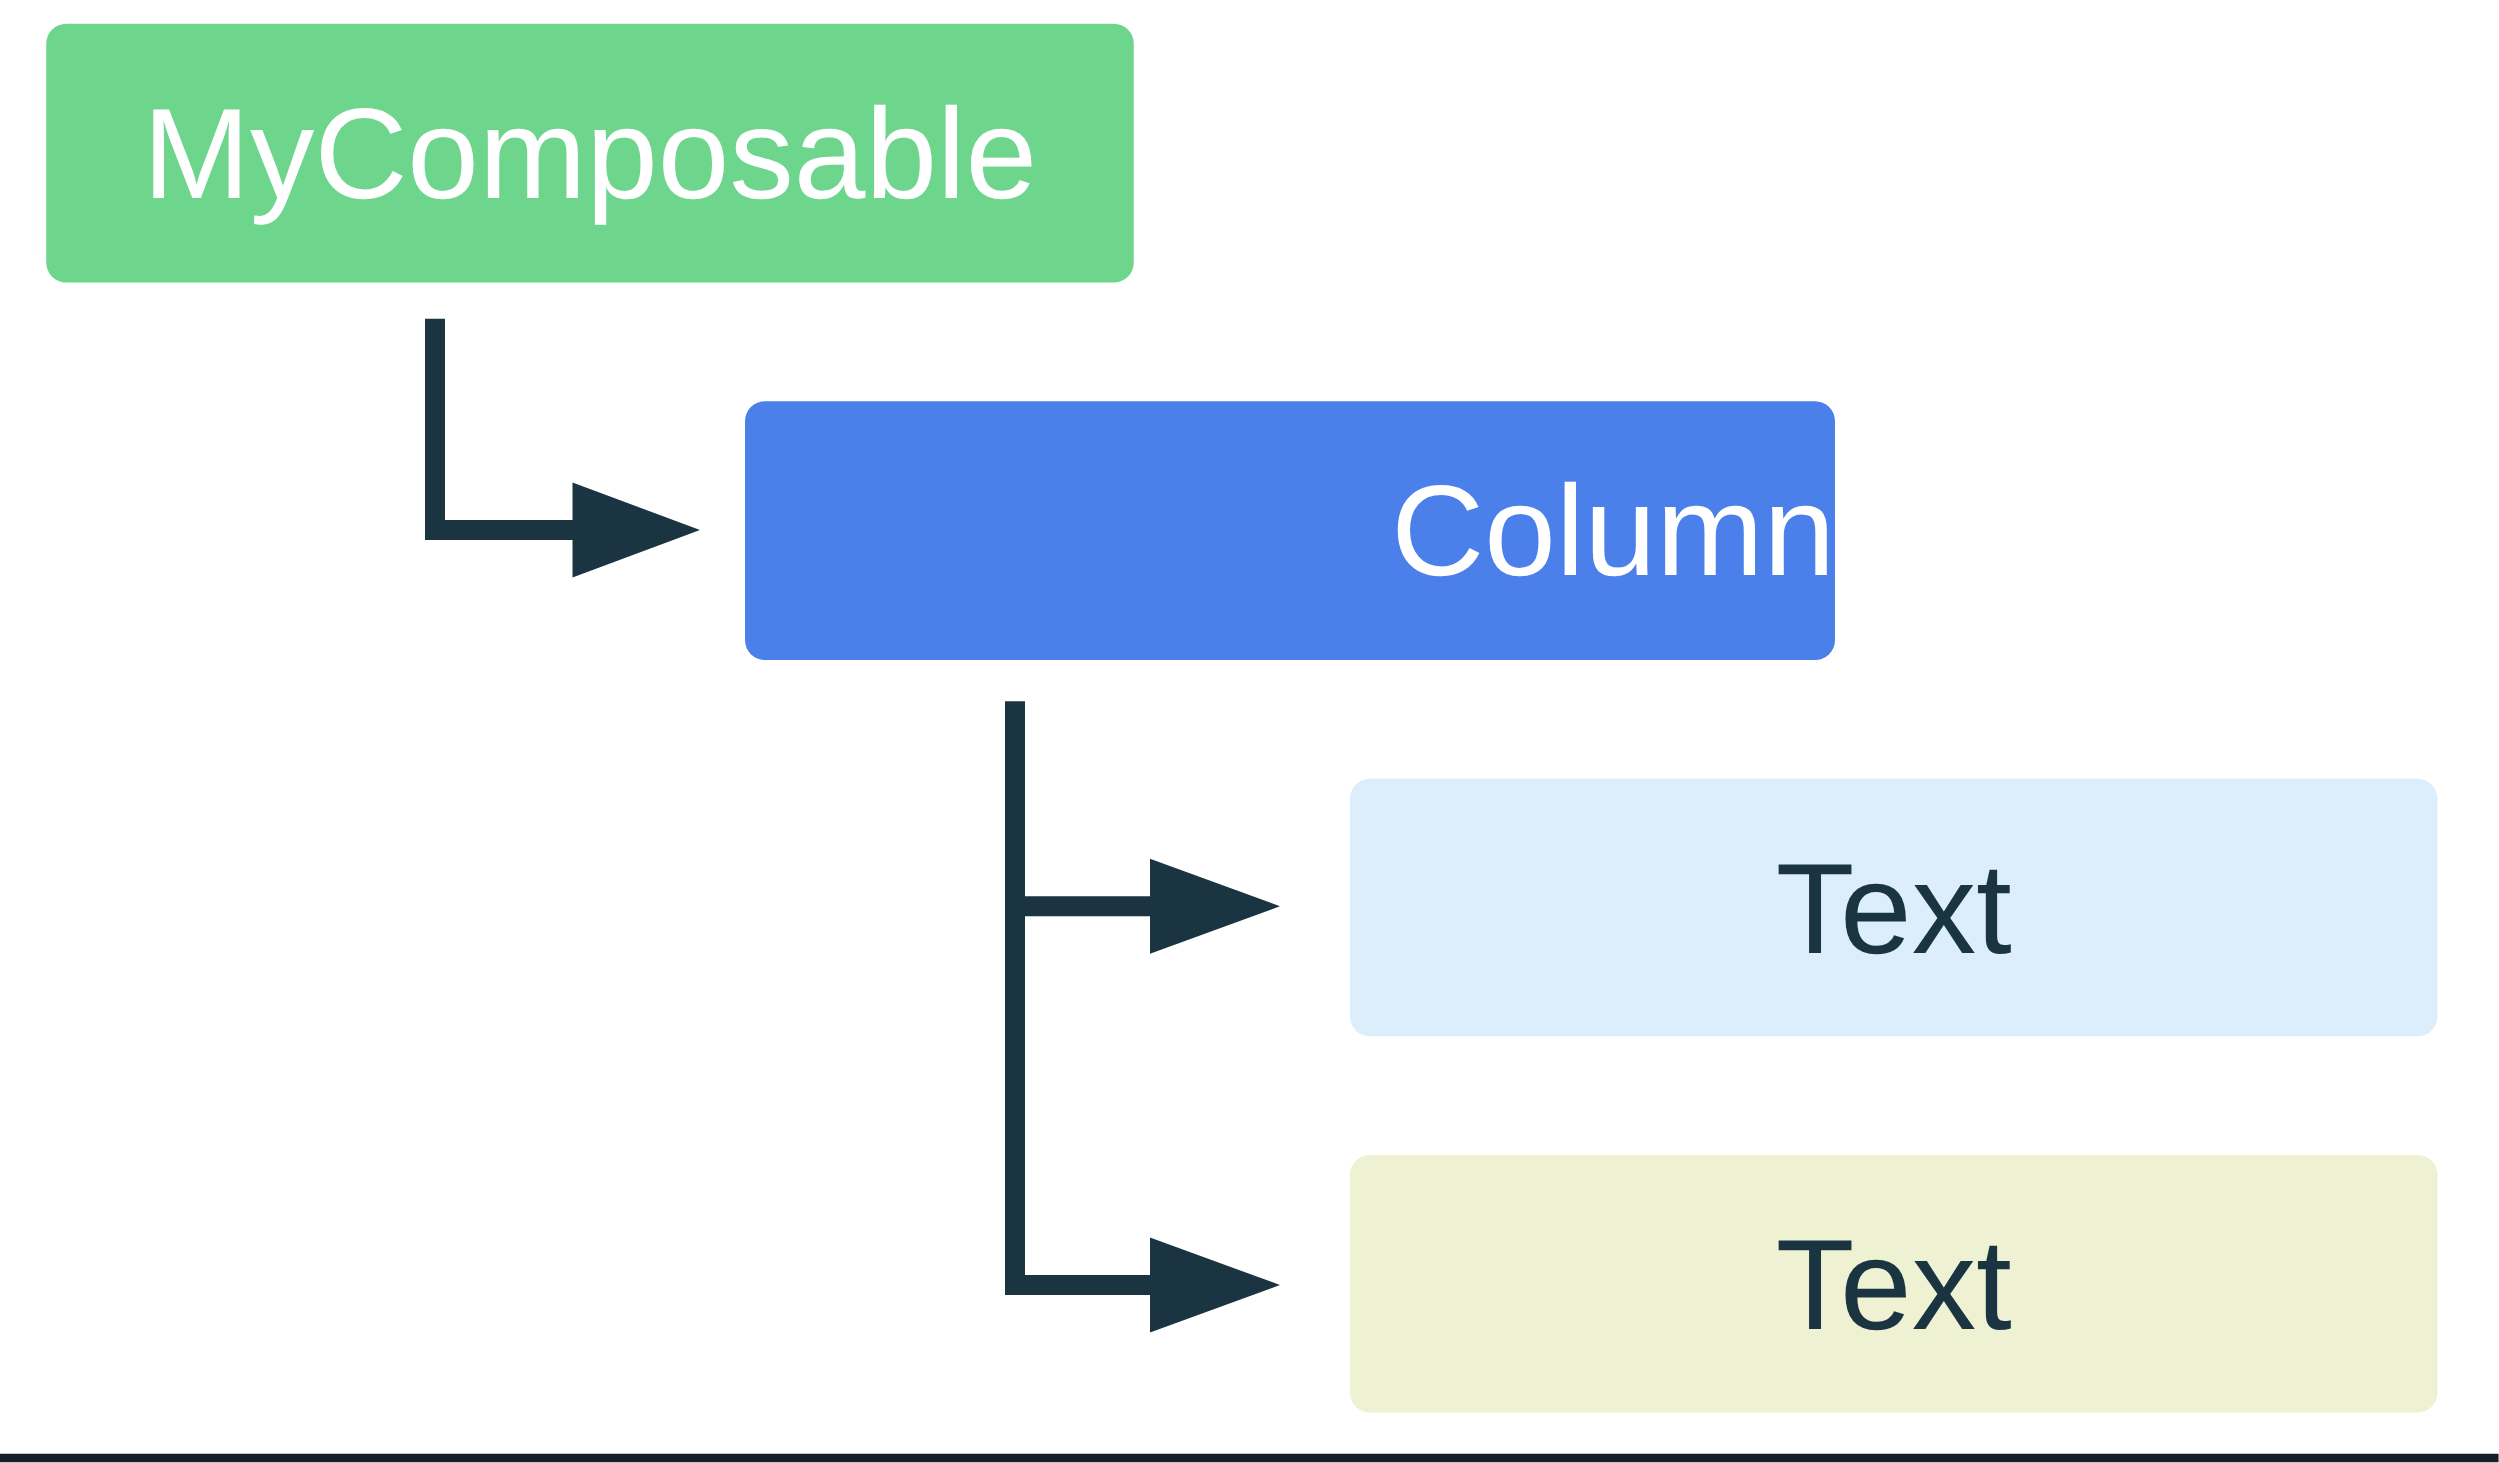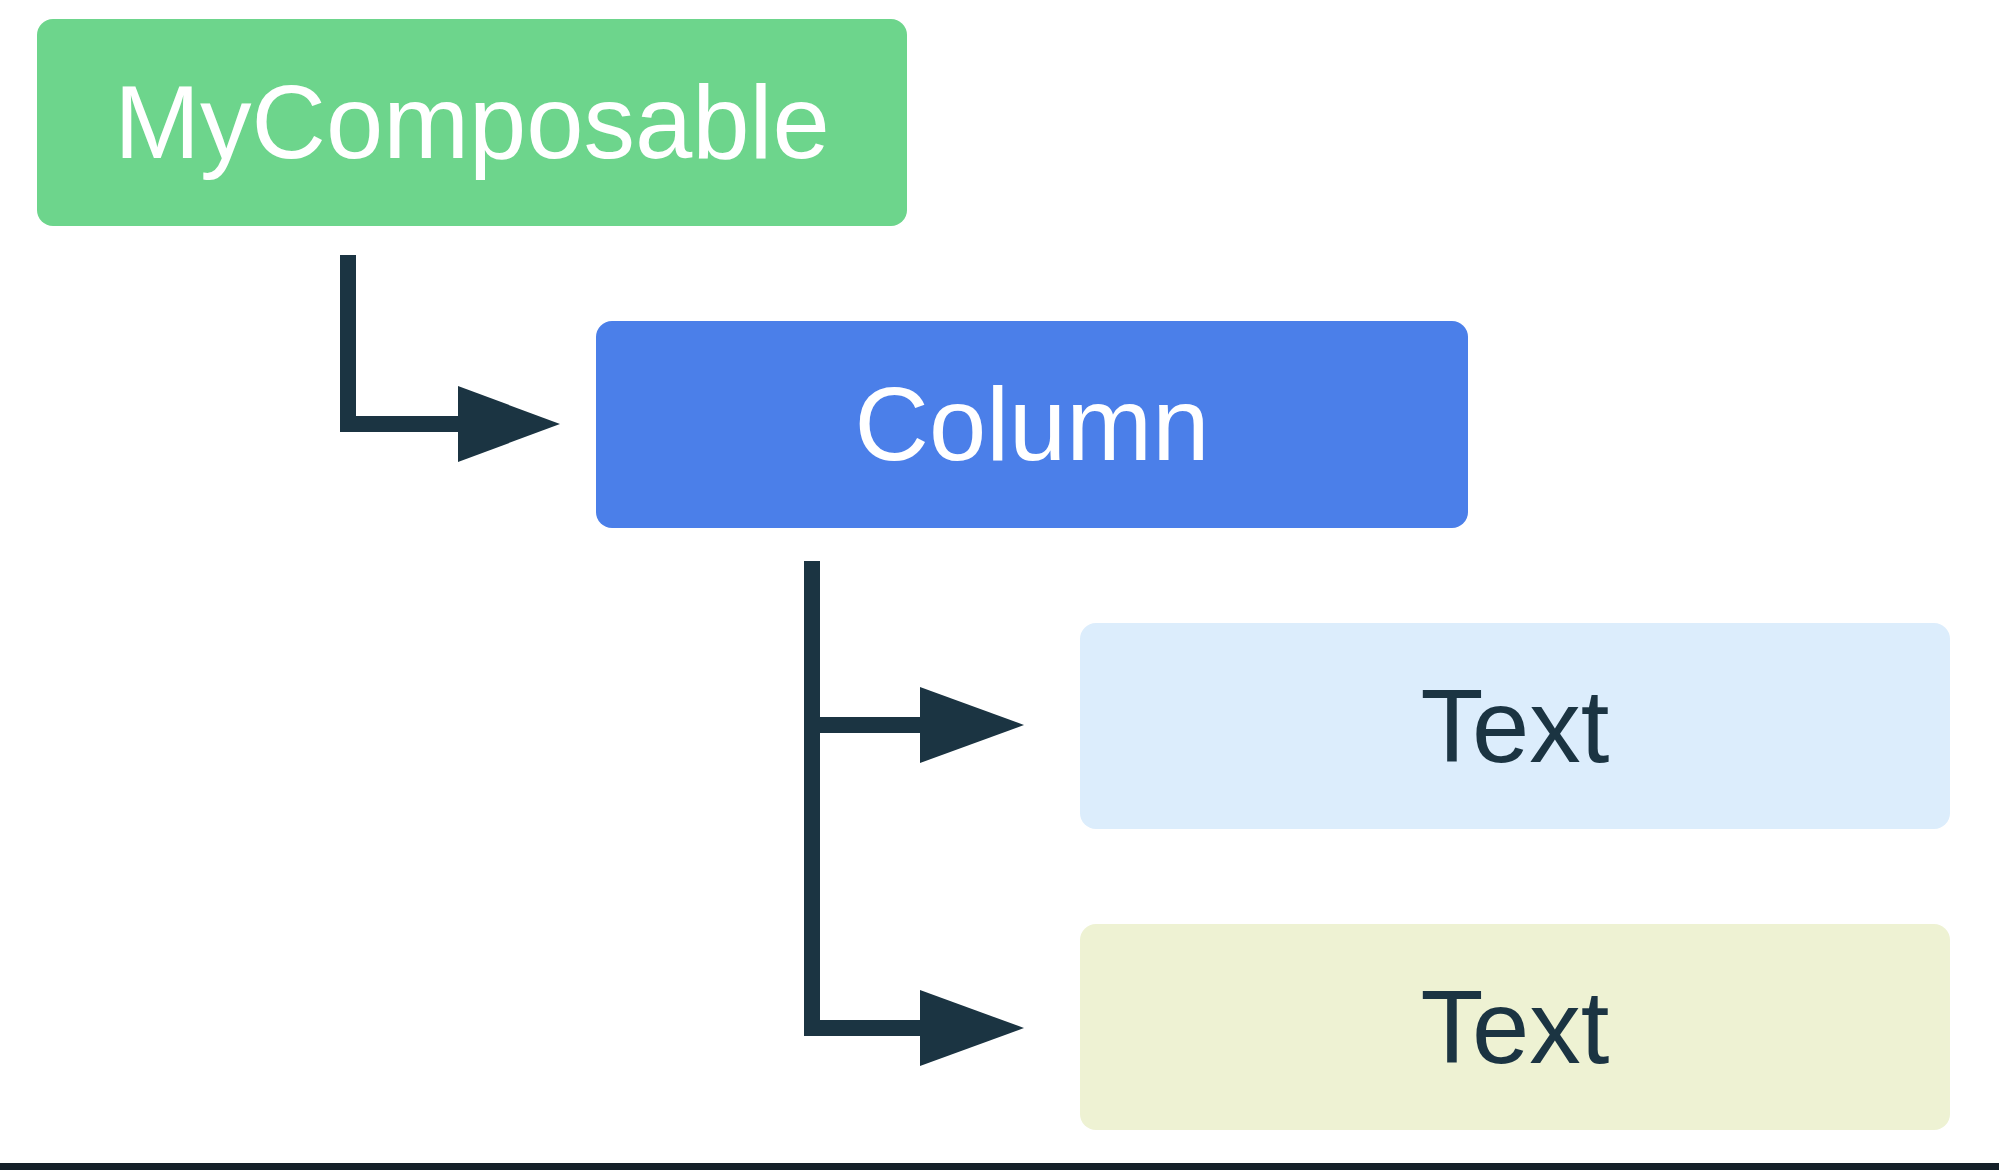--- a/index.html
+++ b/index.html
@@ -18,21 +18,21 @@
     display: flex;
     align-items: center;
     justify-content: center;
     border-radius: 16px;
     font-size: 103px;
     font-weight: 400;
     line-height: 1;
     white-space: nowrap;
   }
   .node-root   { left: 37px;   top: 19px;  width: 870px; height: 207px; }
-  .node-column { left: 596px;  top: 321px; width: 872px; height: 207px; }
+  .node-column { left: 596px;  top: 321px; width: 872px; height: 207px; justify-content: flex-end; }
   .node-text1  { left: 1080px; top: 623px; width: 870px; height: 206px; }
   .node-text2  { left: 1080px; top: 924px; width: 870px; height: 206px; }
   .edges-layer {
     position: absolute;
     left: 0;
     top: 0;
     width: 1999px;
     height: 1170px;
     pointer-events: none;
   }

